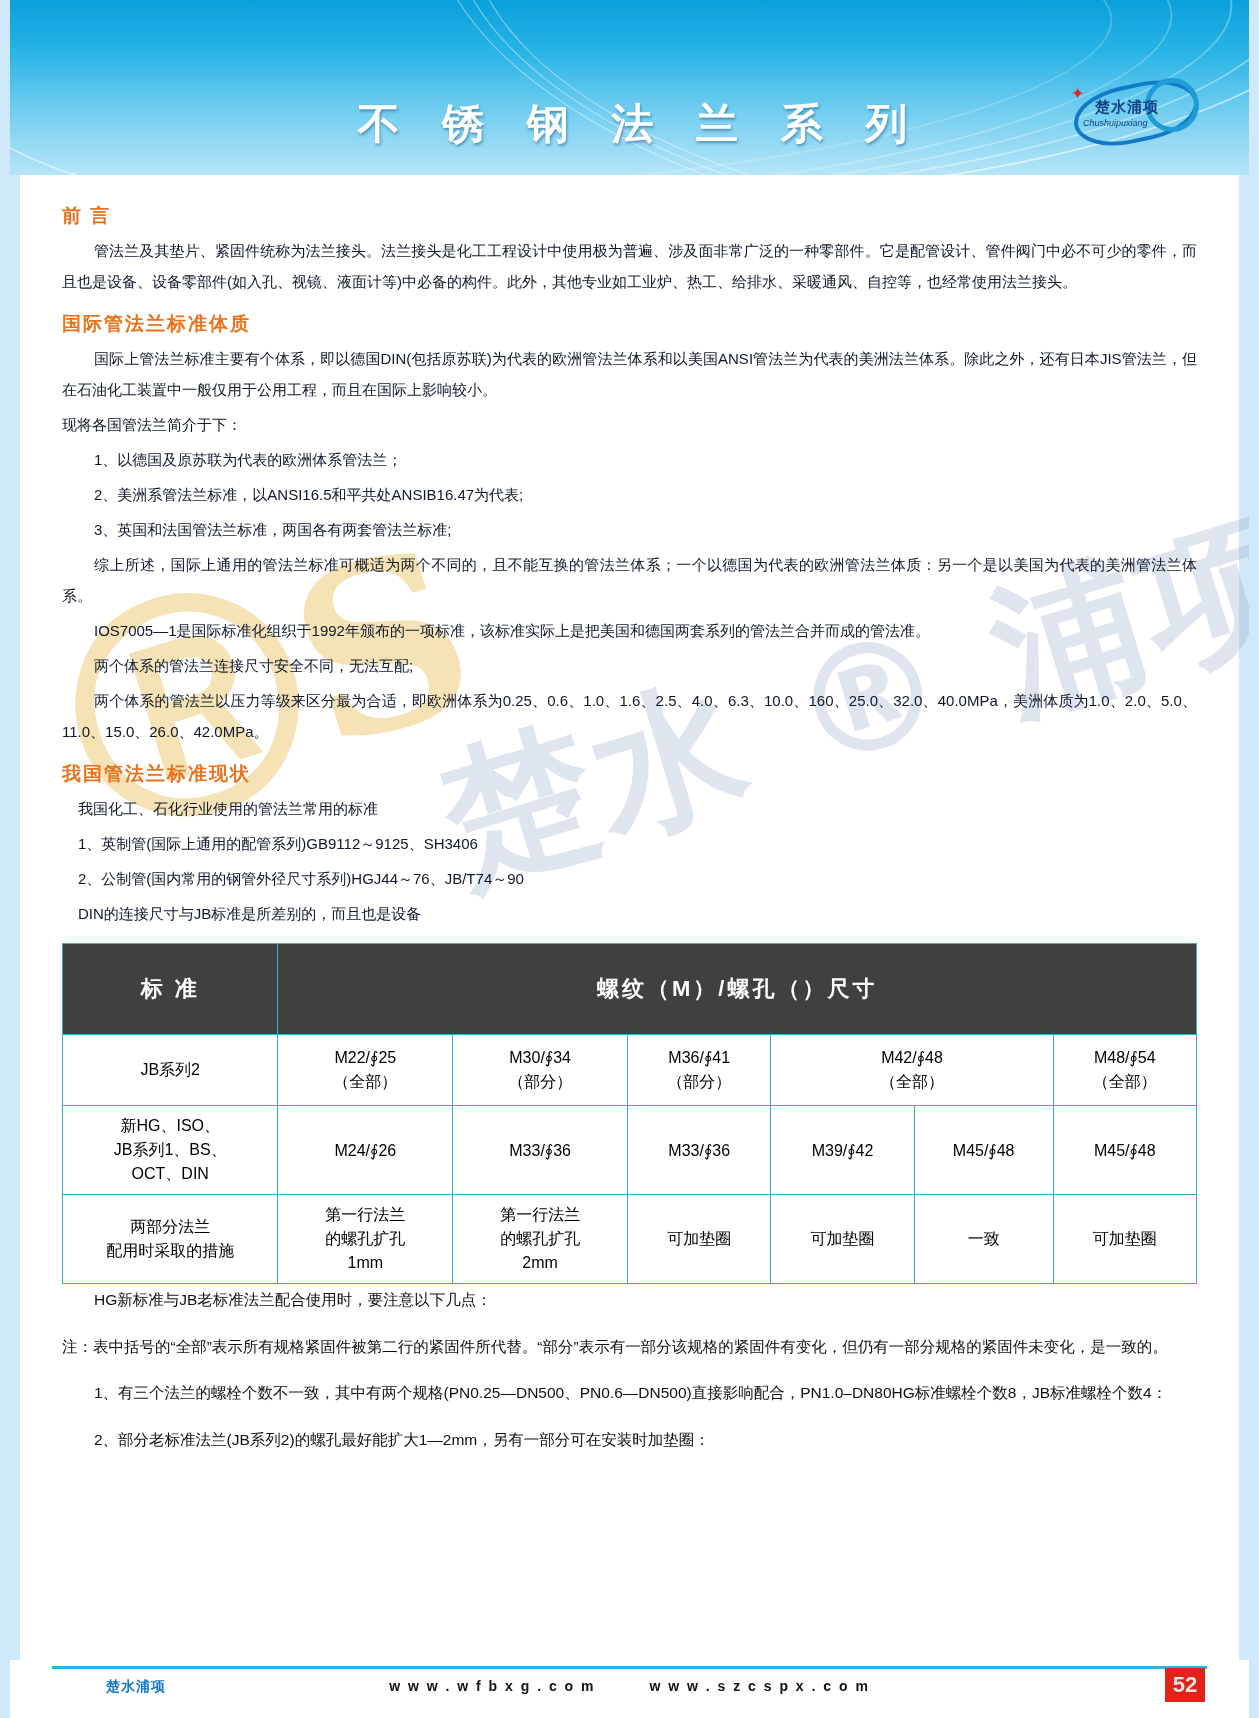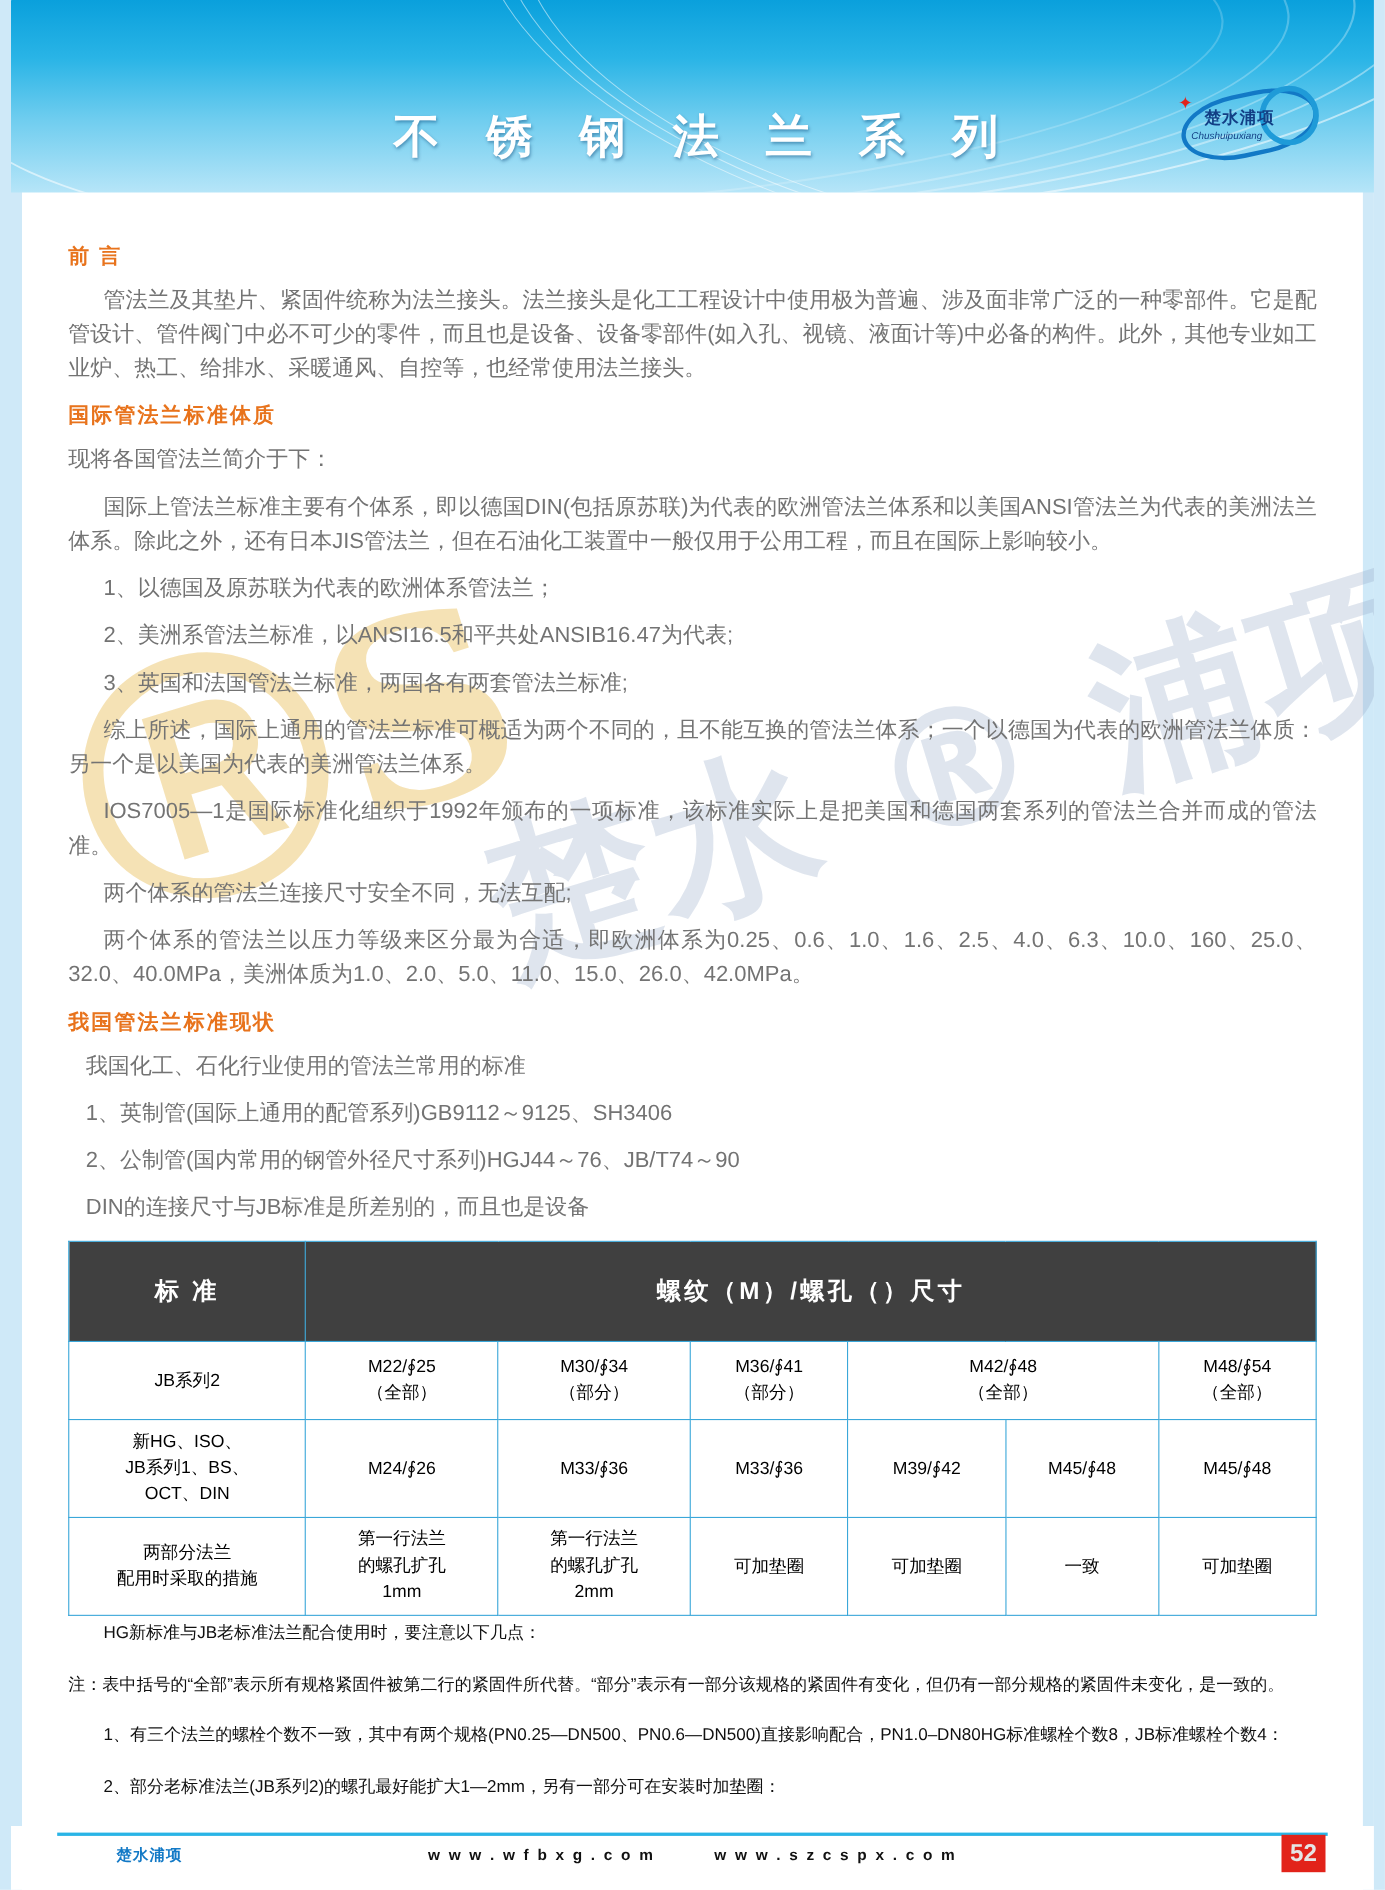--- a/index.html
+++ b/index.html
@@ -89,31 +89,31 @@
     position:absolute;left:420px;top:180px;
     font-family:"DejaVu Sans","Liberation Sans",sans-serif;
     font-size:150px;font-weight:bold;
     color:rgba(150,170,200,0.30);
     transform:rotate(-17deg);
     white-space:nowrap;
     letter-spacing:4px;
   }
   
   .content{
-    position:absolute;left:0;top:188px;width:1239px;
+    position:absolute;left:0;top:171px;width:1239px;
     padding:18px 52px 0 52px;
     box-sizing:border-box;
     z-index:3;
   }
   h2.sec{
     color:#e8731c;font-size:19px;font-weight:bold;margin:14px 0 6px 0;
     letter-spacing:2px;
   }
   p.body{
-    margin:12px 0 4px 0;font-size:20px;line-height:31px;color:#737373;
+    margin:0 0 4px 0;font-size:15px;line-height:31px;color:#0f172a;
     text-align:justify;
   }
   p.indent{text-indent:32px;}
   p.indent2{text-indent:16px;}
   
   table.spec{
     border-collapse:collapse;width:100%;margin-top:14px;
     font-size:16px;color:#000;
   }
   table.spec td,table.spec th{
@@ -187,22 +187,22 @@
     <div class="wm-text">ⓇS</div>
     <div class="wm-text2">楚水 ® 浦项</div>
   </div>
 
   <div class="content">
 
     <h2 class="sec">前  言</h2>
     <p class="body indent">管法兰及其垫片、紧固件统称为法兰接头。法兰接头是化工工程设计中使用极为普遍、涉及面非常广泛的一种零部件。它是配管设计、管件阀门中必不可少的零件，而且也是设备、设备零部件(如入孔、视镜、液面计等)中必备的构件。此外，其他专业如工业炉、热工、给排水、采暖通风、自控等，也经常使用法兰接头。</p>
 
     <h2 class="sec">国际管法兰标准体质</h2>
+    <p class="body indent">国际上管法兰标准主要有个体系，即以德国DIN(包括原苏联)为代表的欧洲管法兰体系和以美国ANSI管法兰为代表的美洲法兰体系。除此之外，还有日本JIS管法兰，但在石油化工装置中一般仅用于公用工程，而且在国际上影响较小。</p>
     <p class="body">现将各国管法兰简介于下：</p>
-    <p class="body indent">国际上管法兰标准主要有个体系，即以德国DIN(包括原苏联)为代表的欧洲管法兰体系和以美国ANSI管法兰为代表的美洲法兰体系。除此之外，还有日本JIS管法兰，但在石油化工装置中一般仅用于公用工程，而且在国际上影响较小。</p>
     <p class="body indent">1、以德国及原苏联为代表的欧洲体系管法兰；</p>
     <p class="body indent">2、美洲系管法兰标准，以ANSI16.5和平共处ANSIB16.47为代表;</p>
     <p class="body indent">3、英国和法国管法兰标准，两国各有两套管法兰标准;</p>
     <p class="body indent">综上所述，国际上通用的管法兰标准可概适为两个不同的，且不能互换的管法兰体系；一个以德国为代表的欧洲管法兰体质：另一个是以美国为代表的美洲管法兰体系。</p>
     <p class="body indent">IOS7005—1是国际标准化组织于1992年颁布的一项标准，该标准实际上是把美国和德国两套系列的管法兰合并而成的管法准。</p>
     <p class="body indent">两个体系的管法兰连接尺寸安全不同，无法互配;</p>
     <p class="body indent">两个体系的管法兰以压力等级来区分最为合适，即欧洲体系为0.25、0.6、1.0、1.6、2.5、4.0、6.3、10.0、160、25.0、32.0、40.0MPa，美洲体质为1.0、2.0、5.0、11.0、15.0、26.0、42.0MPa。</p>
 
     <h2 class="sec">我国管法兰标准现状</h2>
     <p class="body indent2">我国化工、石化行业使用的管法兰常用的标准</p>

